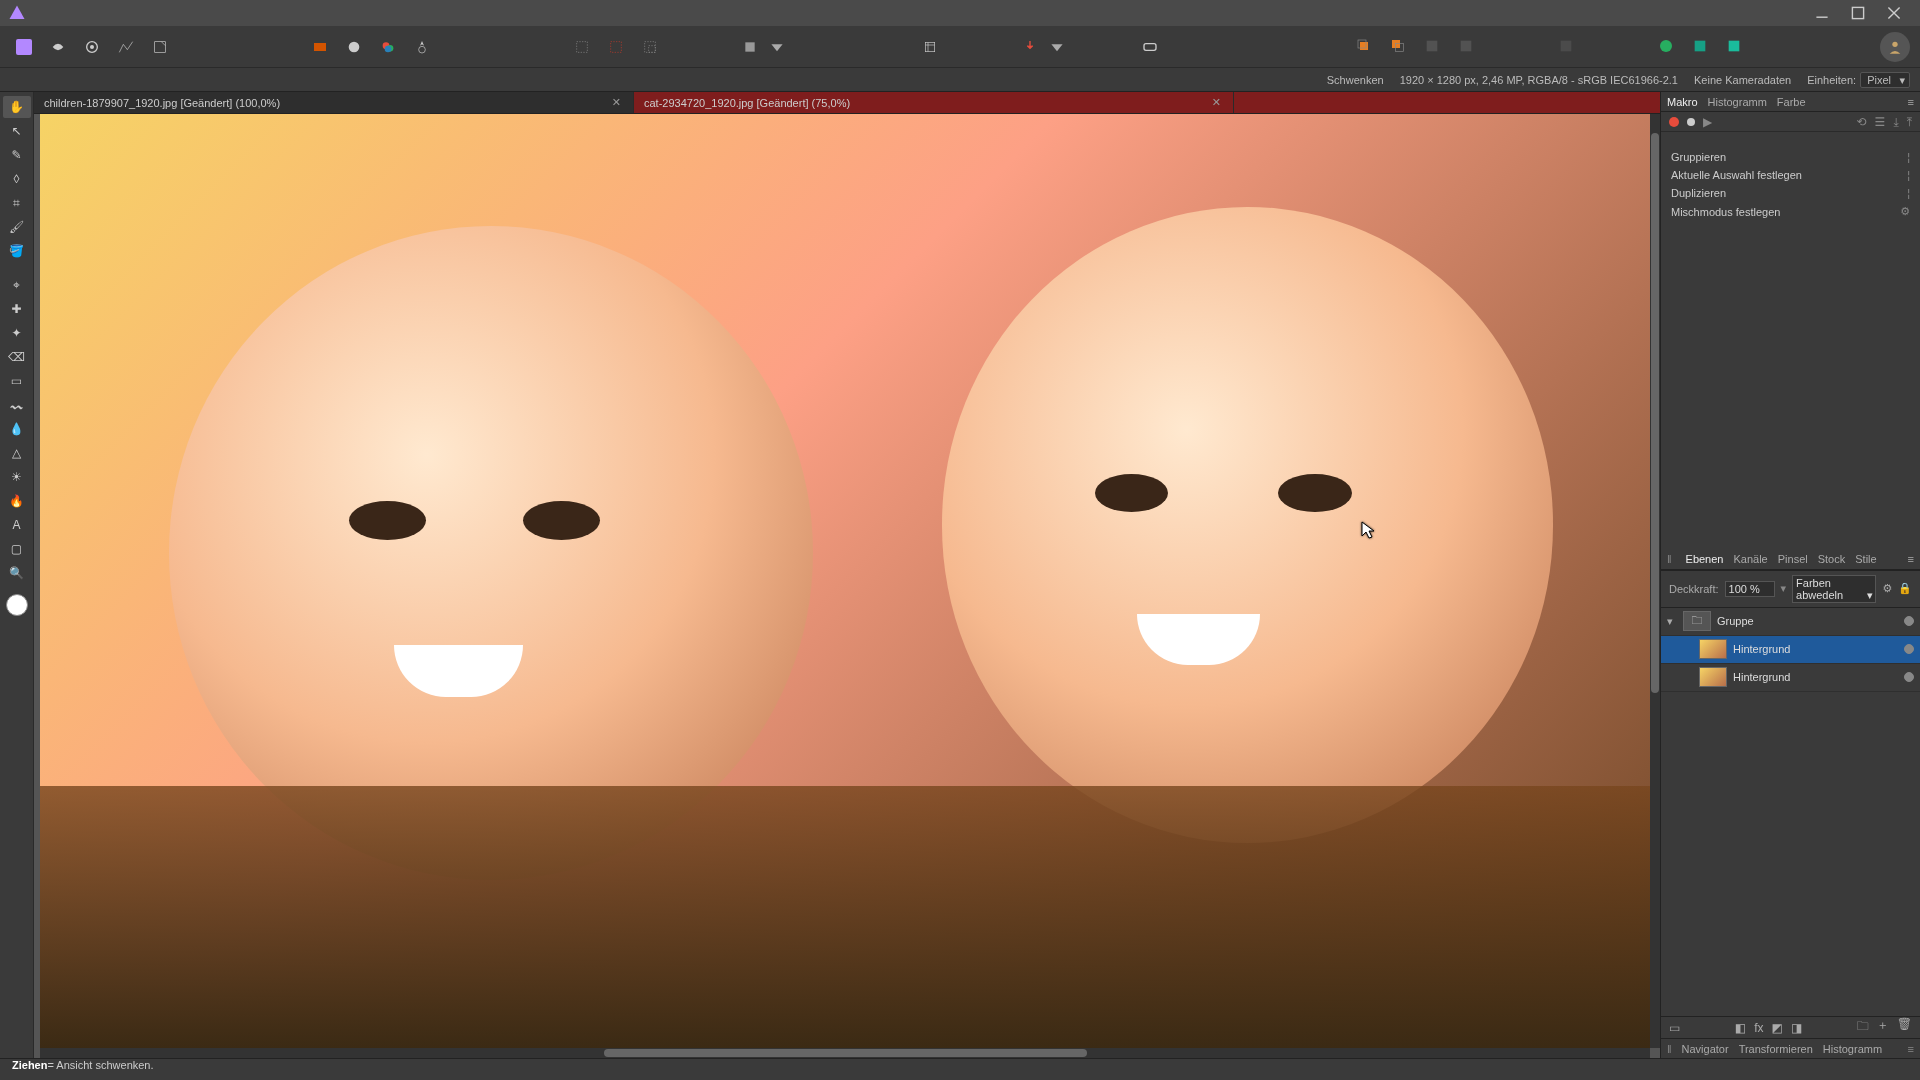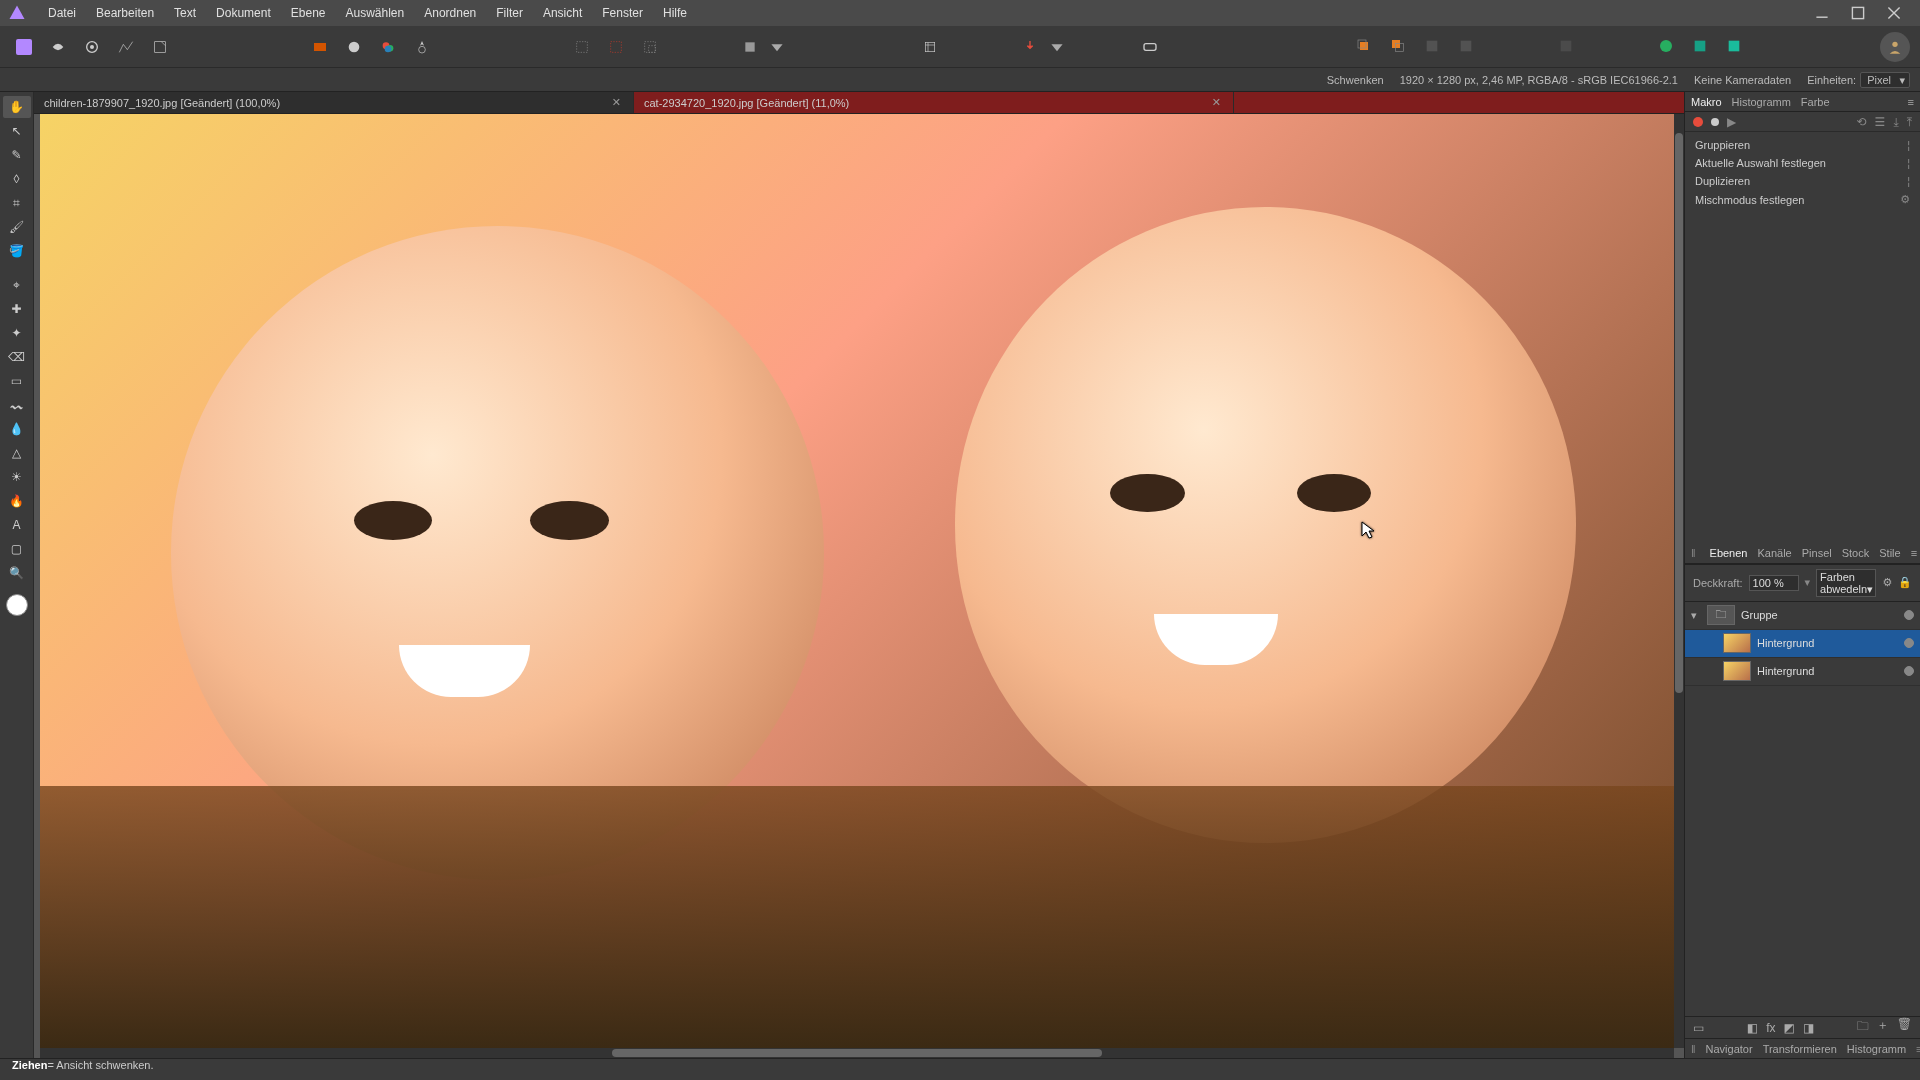--- a/index.html
+++ b/index.html
@@ -50,30 +50,30 @@
 
 
 .face { position:absolute; border-radius:50%; background: radial-gradient(circle at 40% 35%, #ffe9d0 0%, #f6b98f 50%, #b86f4a 100%); }
 .face.l { left:8%; top:12%; width:40%; height:70%; }
 .face.r { right:6%; top:10%; width:38%; height:68%; }
 .eye { position:absolute; width:12%; height:6%; background:#3a2618; border-radius:50%; }
 .mouth { position:absolute; width:20%; height:8%; background:#7a3a2a; border-radius:0 0 60px 60px; }
 .leaves { position:absolute; left:0; right:0; bottom:0; height:28%; background: linear-gradient(to top, #3b2a14 0%, rgba(120,70,30,0.8) 100%); }
 
 
-.right { width: 236px; background: #3a3a3a; display: flex; flex-direction: column; border-left: 1px solid #222; }
+.right { width: 260px; background: #3a3a3a; display: flex; flex-direction: column; border-left: 1px solid #222; }
 .ptabs { display: flex; height: 20px; font-size: 11px; border-bottom: 1px solid #222; align-items: center; padding: 0 6px; gap: 10px; }
 .ptabs .pt { color: #aaa; }
 .ptabs .pt.sel { color: #eee; }
 .ptabs .menu { margin-left: auto; color:#aaa; }
 .macro-ctl { height: 20px; display:flex; align-items:center; gap:8px; padding: 0 8px; border-bottom:1px solid #2a2a2a;}
 .macro-ctl .dot { width:10px; height:10px; border-radius:50%; background:#e74c3c; }
 .macro-ctl .dot2 { width:8px; height:8px; border-radius:50%; background:#ccc; }
 .macro-ctl .play { color:#888; }
-.macro-list { flex: 0 0 auto; padding: 4px 0; }
+.macro-list { flex: 0 0 auto; padding: 4px 0; margin-top: 12px; }
 .macro-list .row { display: flex; align-items: center; justify-content: space-between; padding: 3px 10px; font-size: 11px; color: #ccc; }
 .macro-list .row .gear { color:#888; }
 .panel-flex { flex: 1; }
 
 .layers-head { display:flex; align-items:center; gap:6px; padding: 4px 8px; font-size:11px; border-top:1px solid #222; border-bottom:1px solid #222;}
 .layers-head .lab { color:#aaa; }
 .layers-head input { width:50px; background:#2e2e2e; border:1px solid #555; color:#ddd; font-size:11px; padding:1px 3px; }
 .layers-head .drop { flex:1; background:#2e2e2e; border:1px solid #555; color:#ddd; font-size:11px; padding:1px 3px; position:relative; }
 .layers-head .gear { color:#aaa; }
 
@@ -104,21 +104,20 @@
 </style>
 </head>
 <body>
 
 <div class="menubar">
   <div class="logo">
     <svg viewBox="0 0 24 24">
         <path fill="#b388ff" d="M12 2 L22 20 H2 Z"></path>
       </svg>
   </div>
-  <div id="menu-items"><span class="item">Datei</span><span class="item">Bearbeiten</span><span class="item">Text</span><span class="item">Dokument</span><span class="item">Ebene</span><span class="item">Auswählen</span><span class="item">Anordnen</span><span class="item">Filter</span><span class="item">Ansicht</span><span class="item">Fenster</span><span class="item">Hilfe</span></div>
   <div class="spacer"></div>
   <div class="winctl">
       <svg class="ico" viewBox="0 0 10 10">
         <path stroke="#ccc" d="M1 8 H9"></path>
       </svg>
     </div>
   <div class="winctl">
       <svg class="ico" viewBox="0 0 10 10">
         <rect x="1" y="1" width="8" height="8" fill="none" stroke="#ccc"></rect>
       </svg>
@@ -326,21 +325,21 @@
       <div class="swatch"></div>
     </div>
 
   <div class="center">
     <div class="tabs" id="doc-tabs">
         <div class="tab sel" style="flex: 0 0 600px;">
           <span>children-1879907_1920.jpg [Geändert] (100,0%)</span>
           <span class="close">✕</span>
         </div>
         <div class="tab" style="flex: 0 0 600px;">
-          <span>cat-2934720_1920.jpg [Geändert] (11,0%)</span>
+          <span>cat-2934720_1920.jpg [Geändert] (75,0%)</span>
           <span class="close">✕</span>
         </div>
       </div>
     <div class="canvas-wrap">
       <div class="canvas-img">
         <div class="face l">
           <div class="eye" style="left:28%; top:42%;"></div>
           <div class="eye" style="left:55%; top:42%;"></div>
           <div class="mouth" style="left:35%; top:64%; background:#fff;"></div>
         </div>

